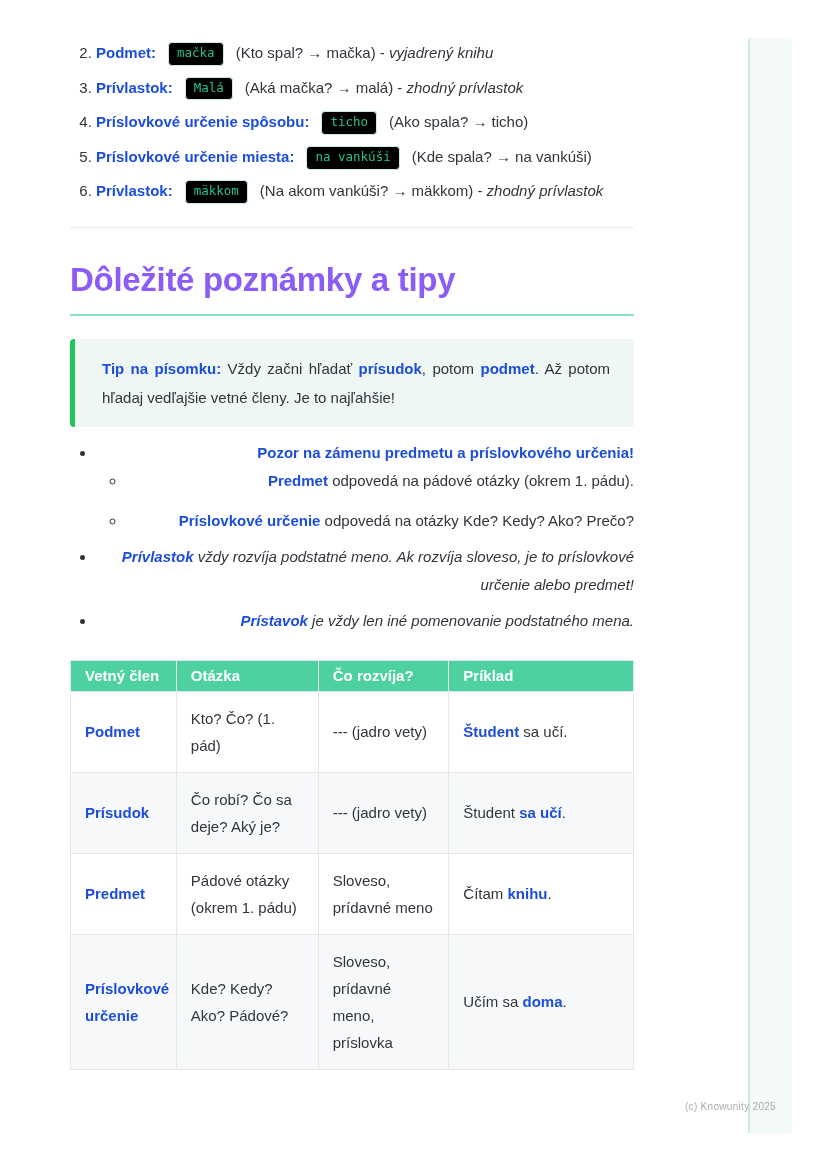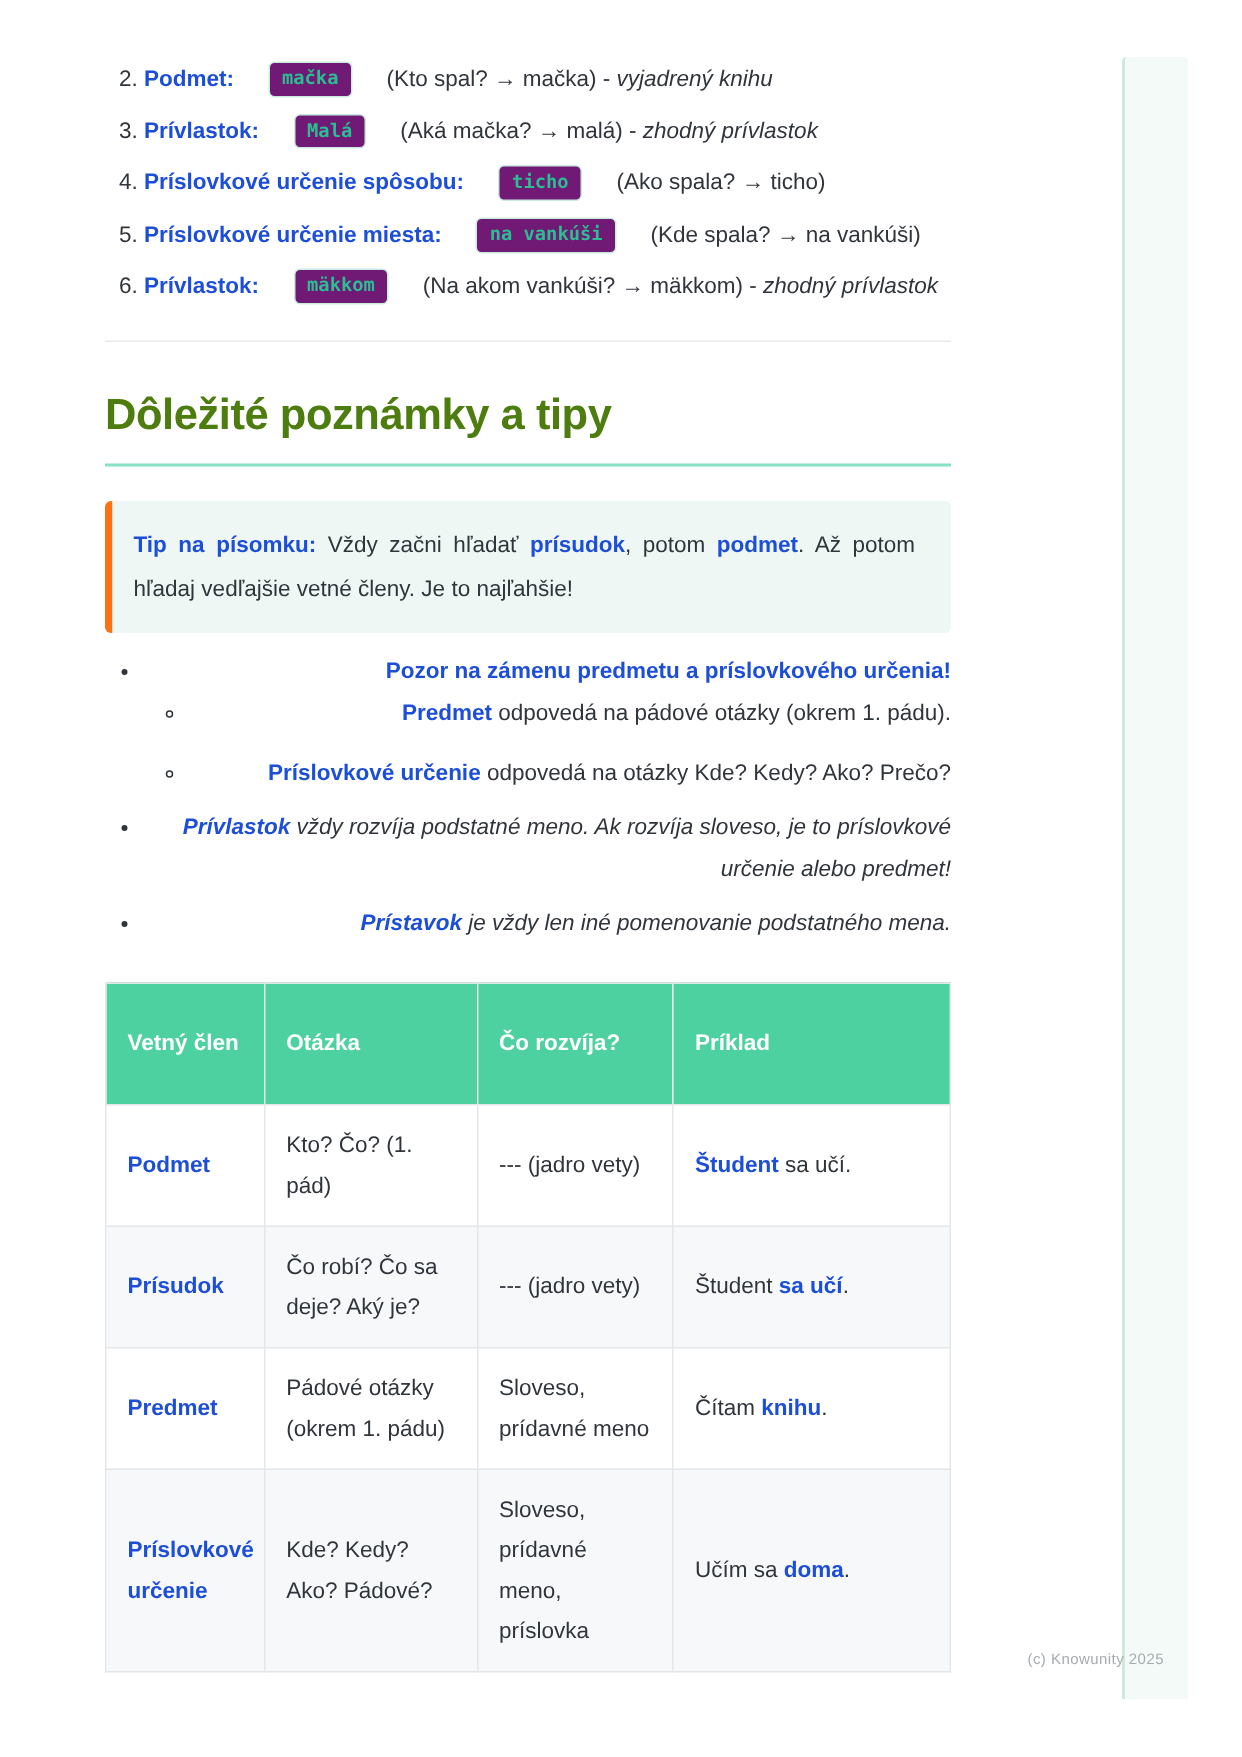--- a/index.html
+++ b/index.html
@@ -12,53 +12,52 @@
   .page { position: relative; width: 828px; height: 1133px; overflow: hidden; background: #fff; }
   .content { position: absolute; left: 70px; top: 0; width: 564px; }
 
   .b { font-weight: 700; color: #1d4ed8; }
   .i { font-style: italic; }
 
   ol.numlist { margin: 36px 0 0; padding-left: 26px; list-style: decimal; }
   ol.numlist li { font-size: 15px; line-height: 34.6px; white-space: nowrap; }
   .chip {
     display: inline-block; font-family: "DejaVu Sans Mono", "Liberation Mono", monospace;
-    font-size: 12.5px; line-height: 1.35; color: #2abf92; background: #701a75;
-    border: 1px solid #c9ecdf; border-radius: 4px; padding: 2px 8px 3px; margin: 0 23px;
+    font-size: 12.5px; line-height: 1.35; color: #2abf92; background: #000000;
+    border: 1px solid #c9ecdf; border-radius: 4px; padding: 2px 8px 3px; margin: 0 12px;
     vertical-align: 1px;
-    font-weight: bold;
   }
 
   hr.divider { border: none; border-top: 1px solid #e9eaec; margin: 18px 0 0; }
 
   h2.section-title {
-    margin: 33px 0 0; font-size: 29px; font-weight: 700; color: #4d7c0f;
+    margin: 33px 0 0; font-size: 33px; font-weight: 700; color: #8b5cf6;
     letter-spacing: -0.3px; padding-bottom: 15px; border-bottom: 2px solid #86e2c1;
   }
 
   .tipbox {
-    margin-top: 23px; background: #eef7f4; border-left: 5px solid #f97316;
-    border-radius: 4px; padding: 15px 24px 15px 14px;
+    margin-top: 23px; background: #eef7f4; border-left: 5px solid #22c55e;
+    border-radius: 4px; padding: 15px 24px 15px 27px;
   }
   .tipbox p { margin: 0; font-size: 15px; line-height: 29px; text-align: justify; }
 
   .bullets { margin-top: 12px; text-align: right; }
   .bullets ul { margin: 0; }
   ul.l1 { list-style: disc; padding-left: 26px; }
   ul.l2, ul.l3 { list-style: circle; padding-left: 30px; }
   .bullets li { font-size: 15px; line-height: 28px; }
   ul.l1 > li + li { margin-top: 8px; font-style: italic; }
   ul.l2 > li + li { margin-top: 12px; }
 
   .table-wrap { margin-top: 25px; }
   table.grammar { width: 100%; border-collapse: collapse; table-layout: fixed; }
   col.c1 { width: 18.8%; } col.c2 { width: 25.2%; } col.c3 { width: 23.2%; } col.c4 { width: 32.8%; }
   table.grammar th {
     background: #4ed1a1; color: #ffffff; font-weight: 600; font-size: 15px;
-    text-align: left; padding: 30px 14px; border: 1px solid #e4e7ea; line-height: 20px;
+    text-align: left; padding: 5px 14px; border: 1px solid #e4e7ea; line-height: 20px;
   }
   table.grammar td {
     font-size: 15px; line-height: 27px; padding: 13px 14px;
     border: 1px solid #e4e7ea; vertical-align: middle; background: #ffffff;
   }
   tr.alt td { background: #f7f8fa; }
 
   .page-edge {
     position: absolute; left: 748px; top: 38px; width: 44px; height: 1095px;
     background: #f3faf7; border-left: 2px solid #cfeadd; border-radius: 3px 3px 0 0; z-index: 1;

